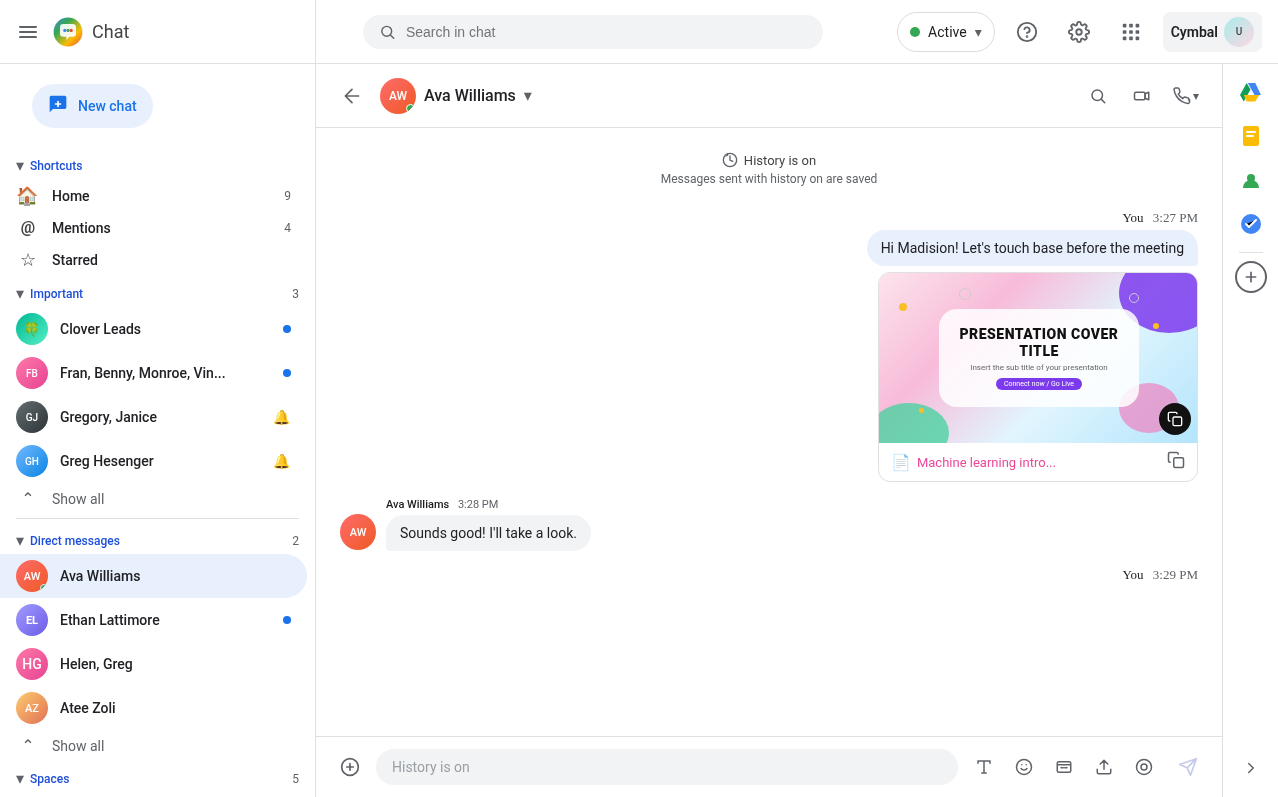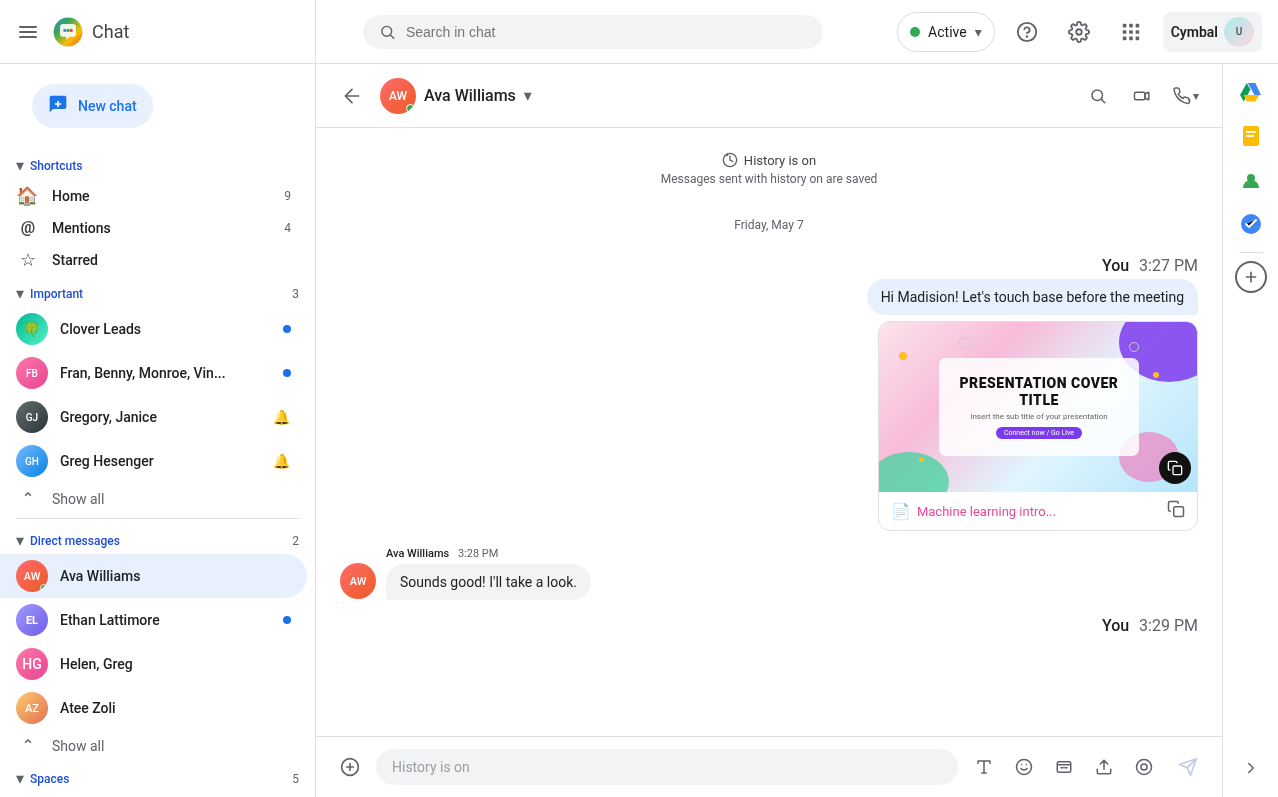--- a/index.html
+++ b/index.html
@@ -53,21 +53,21 @@
     .chat-body::-webkit-scrollbar-thumb { background: #ccc; border-radius: 3px; }
 
     
     .history-notice { display: flex; flex-direction: column; align-items: center; gap: 4px; padding: 8px; }
     .history-title { display: flex; align-items: center; gap: 6px; font-size: 13px; color: #444; }
     .date-divider { text-align: center; font-size: 12px; color: #5f6368; padding: 8px 0; }
 
     
     .message-row { display: flex; flex-direction: column; }
     .message-row.outgoing { align-items: flex-end; }
-    .message-meta { font-size: 16px; color: #5f6368; margin-bottom: 4px; }
+    .message-meta { font-size: 13px; color: #5f6368; margin-bottom: 4px; font-family: Liberation Serif, serif; }
     .message-meta.outgoing { text-align: right; }
     .message-meta .sender { font-weight: 500; color: #202124; margin-right: 6px; }
     .bubble { padding: 10px 14px; border-radius: 18px; font-size: 14px; max-width: 480px; }
     .bubble.outgoing { background: #e8f0fe; color: #202124; border-bottom-right-radius: 4px; }
     .bubble.incoming { background: #f1f3f4; color: #202124; border-bottom-left-radius: 4px; }
 
     
     .attachment-card { background: #fff; border: 1px solid #e0e0e0; border-radius: 12px; overflow: hidden; max-width: 320px; margin-top: 6px; }
     .attachment-preview { width: 320px; height: 170px; background: linear-gradient(135deg, #fce4ec 0%, #f8bbd9 30%, #e1f5fe 60%, #b3e5fc 100%); position: relative; overflow: hidden; }
     .presentation-overlay { position: absolute; inset: 0; display: flex; flex-direction: column; align-items: center; justify-content: center; }
@@ -392,23 +392,20 @@
               <svg width="16" height="16" viewBox="0 0 24 24" fill="none">
                 <circle cx="12" cy="12" r="10" stroke="#5f6368" stroke-width="2"></circle>
                 <path d="M12 6v6l4 2" stroke="#5f6368" stroke-width="2" stroke-linecap="round"></path>
                 <path d="M8 2l1 3-3 1" stroke="#5f6368" stroke-width="1.5" stroke-linecap="round"></path>
               </svg>
               <span style="font-size:13px;color:#444;">History is on</span>
             </div>
             <span style="font-size:12px;color:#5f6368;">Messages sent with history on are saved</span>
           </div>
 
-          <div class="date-divider">
-            <span>Friday, May 7</span>
-          </div>
 
           <div class="message-row outgoing">
             <div class="message-meta outgoing">
               <span class="sender">You</span>
               <span>3:27 PM</span>
             </div>
             <div class="bubble outgoing">Hi Madision! Let's touch base before the meeting</div>
 
             <div class="attachment-card">
               <div class="attachment-preview">
@@ -418,21 +415,21 @@
                 <div class="pink-blob"></div>
 
                 <div style="position:absolute;top:30px;left:20px;width:8px;height:8px;background:#fbbf24;border-radius:50%;"></div>
                 <div style="position:absolute;top:50px;right:40px;width:6px;height:6px;background:#fbbf24;border-radius:50%;"></div>
                 <div style="position:absolute;bottom:30px;left:40px;width:5px;height:5px;background:#fbbf24;border-radius:50%;"></div>
 
                 <div style="position:absolute;top:15px;left:80px;width:12px;height:12px;border:1.5px solid #ccc;border-radius:50%;background:transparent;"></div>
                 <div style="position:absolute;top:20px;right:60px;width:10px;height:10px;border:1.5px solid #ccc;border-radius:50%;background:transparent;"></div>
 
                 <div class="presentation-overlay">
-                  <div style="background:rgba(255,255,255,0.85);padding:17px 16px;border-radius:7px;text-align:center;max-width:200px;">
+                  <div style="background:rgba(255,255,255,0.85);padding:17px 16px;border-radius:18px;text-align:center;max-width:200px;">
                     <div style="font-size:14px;font-weight:900;color:#111;text-transform:uppercase;letter-spacing:0.5px;line-height:1.2;">PRESENTATION COVER TITLE</div>
                     <div style="font-size:8px;color:#666;margin-top:4px;">Insert the sub title of your presentation</div>
                     <div style="background:#7c3aed;color:#fff;font-size:7px;padding:2px 8px;border-radius:8px;margin-top:6px;display:inline-block;">Connect now / Go Live</div>
                   </div>
                 </div>
 
                 <div style="position:absolute;bottom:8px;right:8px;width:32px;height:32px;background:#111;border-radius:50%;display:flex;align-items:center;justify-content:center;cursor:pointer;">
                   <svg width="16" height="16" viewBox="0 0 24 24" fill="none">
                     <rect x="9" y="9" width="13" height="13" rx="2" stroke="white" stroke-width="2"></rect>
                     <path d="M5 15H4a2 2 0 0 1-2-2V4a2 2 0 0 1 2-2h9a2 2 0 0 1 2 2v1" stroke="white" stroke-width="2"></path>

